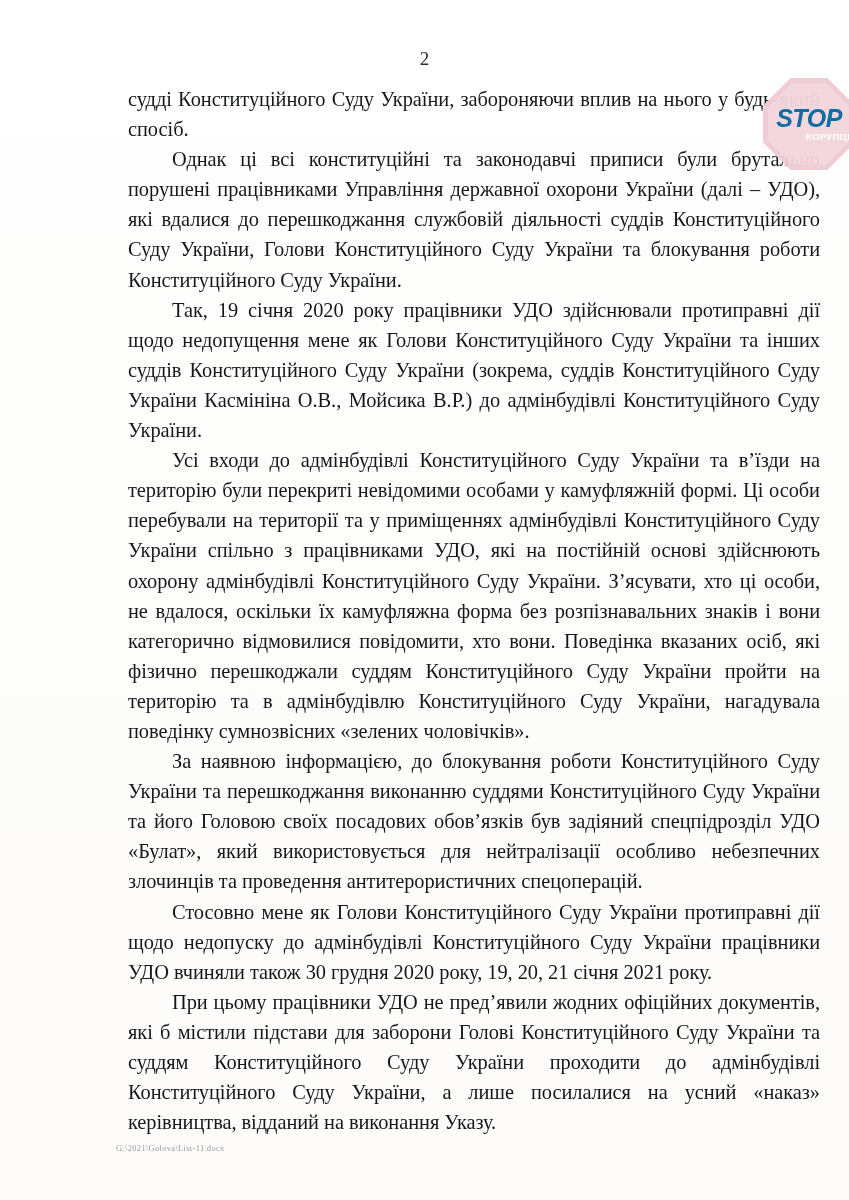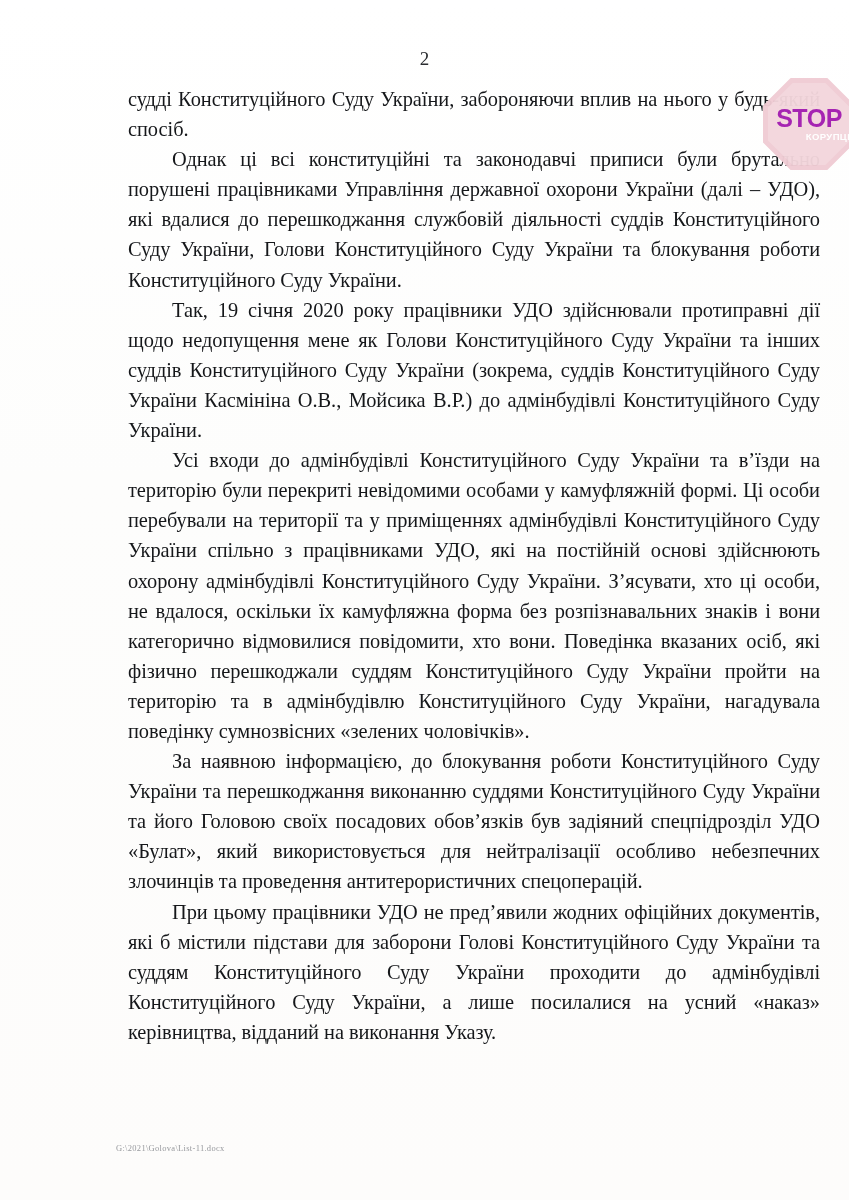--- a/index.html
+++ b/index.html
@@ -130,21 +130,22 @@
     justify-content: center;
     gap: 1px;
   }
 
   .watermark .stamp-main {
     font-family: "Liberation Sans", "DejaVu Sans", sans-serif;
     font-weight: 700;
     font-size: 25px;
     line-height: 25px;
     letter-spacing: -0.5px;
-    color: #a21caf;
+    color: #0369a1;
+    font-style: italic;
   }
 
   .watermark .stamp-sub {
     font-family: "Liberation Sans", "DejaVu Sans", sans-serif;
     font-weight: 700;
     font-size: 9.5px;
     line-height: 10px;
     letter-spacing: 0.4px;
     color: #ffffff;
     margin-left: 41px;
@@ -165,18 +166,19 @@
       <div class="stamp-sub">КОРУПЦІЇ</div>
     </div>
   </div>
 
   <div class="body-text" id="body-text">
       <p class="">судді Конституційного Суду України, забороняючи вплив на нього у будь-який спосіб.</p>
       <p class="indent">Однак ці всі конституційні та законодавчі приписи були брутально порушені працівниками Управління державної охорони України (далі – УДО), які вдалися до перешкоджання службовій діяльності суддів Конституційного Суду України, Голови Конституційного Суду України та блокування роботи Конституційного Суду України.</p>
       <p class="indent">Так, 19 січня 2020 року працівники УДО здійснювали протиправні дії щодо недопущення мене як Голови Конституційного Суду України та інших суддів Конституційного Суду України (зокрема, суддів Конституційного Суду України Касмініна О.В., Мойсика В.Р.) до адмінбудівлі Конституційного Суду України.</p>
       <p class="indent">Усі входи до адмінбудівлі Конституційного Суду України та в’їзди на територію були перекриті невідомими особами у камуфляжній формі. Ці особи перебували на території та у приміщеннях адмінбудівлі Конституційного Суду України спільно з працівниками УДО, які на постійній основі здійснюють охорону адмінбудівлі Конституційного Суду України. З’ясувати, хто ці особи, не вдалося, оскільки їх камуфляжна форма без розпізнавальних знаків і вони категорично відмовилися повідомити, хто вони. Поведінка вказаних осіб, які фізично перешкоджали суддям Конституційного Суду України пройти на територію та в адмінбудівлю Конституційного Суду України, нагадувала поведінку сумнозвісних «зелених чоловічків».</p>
       <p class="indent">За наявною інформацією, до блокування роботи Конституційного Суду України та перешкоджання виконанню суддями Конституційного Суду України та його Головою своїх посадових обов’язків був задіяний спецпідрозділ УДО «Булат», який використовується для нейтралізації особливо небезпечних злочинців та проведення антитерористичних спецоперацій.</p>
+      <p class="indent">Стосовно мене як Голови Конституційного Суду України протиправні дії щодо недопуску до адмінбудівлі Конституційного Суду України працівники УДО вчиняли також 30 грудня 2020 року, 19, 20, 21 січня 2021 року.</p>
       <p class="indent">При цьому працівники УДО не пред’явили жодних офіційних документів, які б містили підстави для заборони Голові Конституційного Суду України та суддям Конституційного Суду України проходити до адмінбудівлі Конституційного Суду України, а лише посилалися на усний «наказ» керівництва, відданий на виконання Указу.</p>
     </div>
 
   <div class="footer-path">G:\2021\Golova\List-11.docx</div>
 
 </div>
 
 </body></html>

